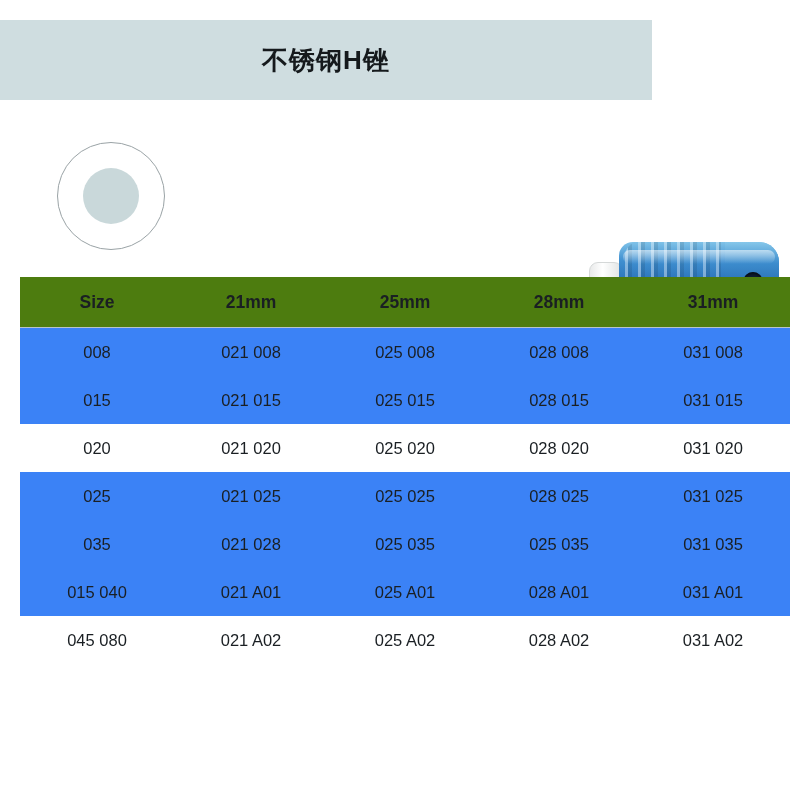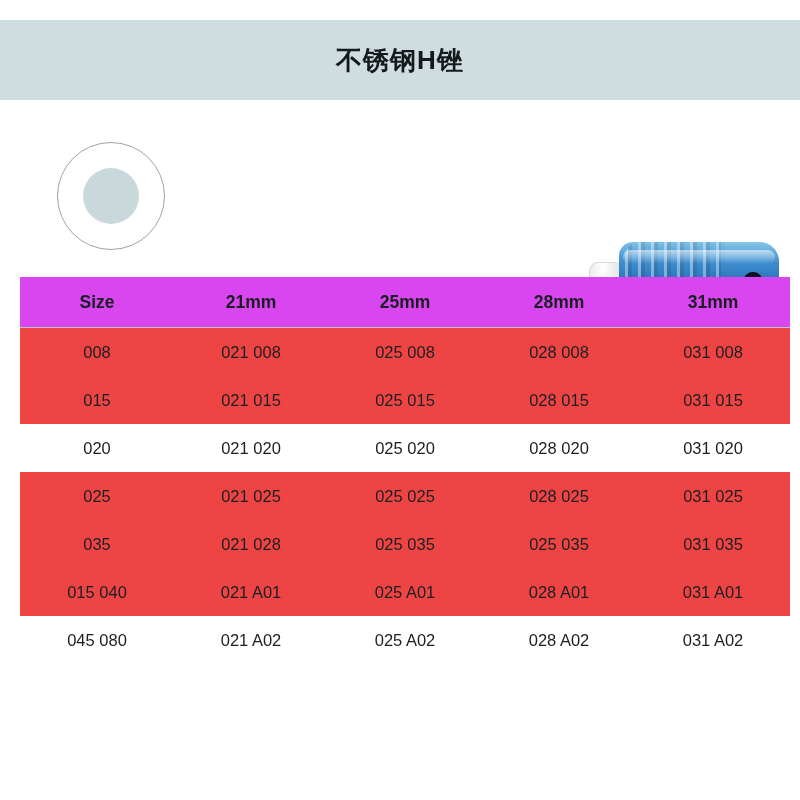--- a/index.html
+++ b/index.html
@@ -18,21 +18,21 @@
     width: 800px;
     height: 800px;
     box-sizing: border-box;
   }
 
   
   .header-band {
     position: absolute;
     left: 0;
     top: 20px;
-    width: 800px;
+    width: 652px;
     height: 80px;
     background: #cfdde0;
     display: flex;
     align-items: center;
     justify-content: center;
   }
   .header-title {
     font-size: 26px;
     font-weight: bold;
     color: #15191c;
@@ -213,28 +213,28 @@
     text-align: center;
     font-size: 16.5px;
     color: #1a1f23;
     height: 46px;
     vertical-align: middle;
     border: none;
   }
   table.spec th {
     font-weight: bold;
     font-size: 17.5px;
-    background: #d946ef;
+    background: #4d7c0f;
     height: 48px;
   }
   table.spec thead tr {
     border-bottom: 1px solid #b9c5c8;
   }
   tr.alt td {
-    background: #ef4444;
+    background: #3b82f6;
   }
   tr.plain td {
     background: #ffffff;
   }
   .table-border-top {
     position: absolute;
     left: 20px;
     top: 277px;
     width: 760px;
     height: 1px;

